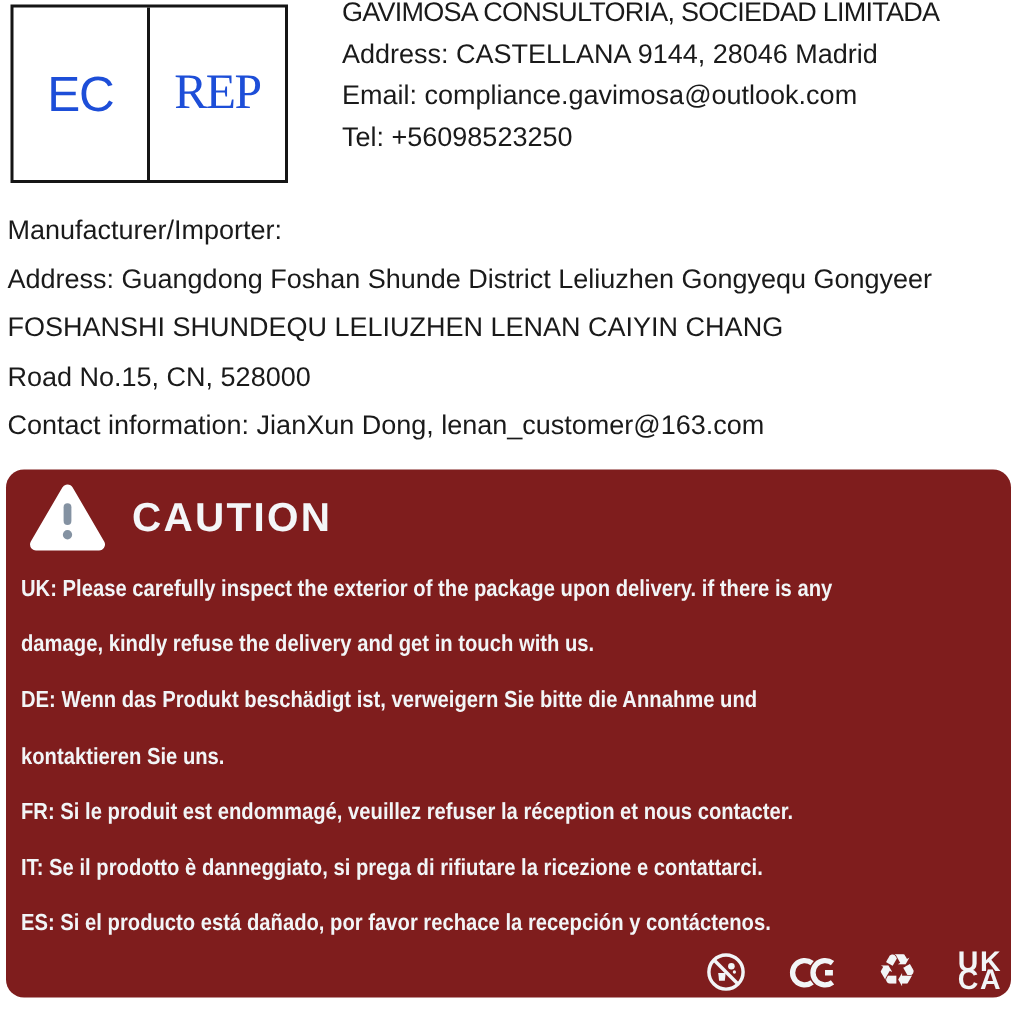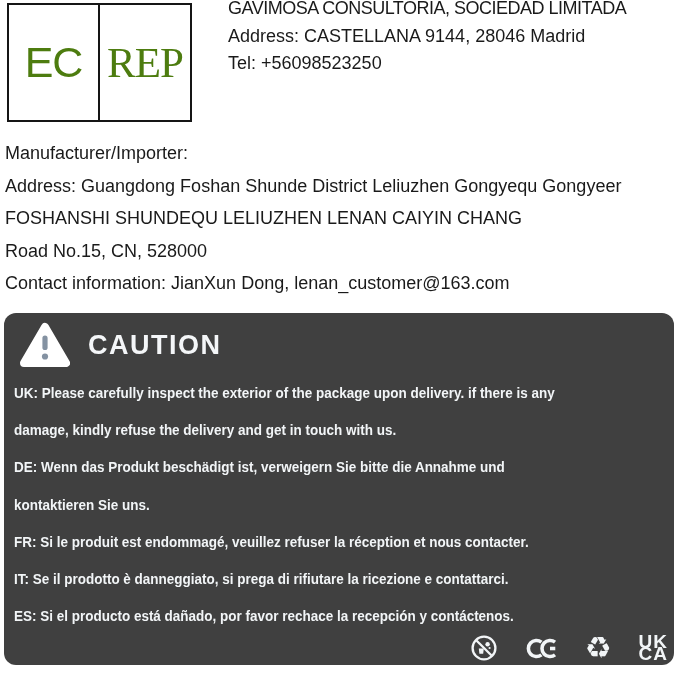--- a/index.html
+++ b/index.html
@@ -7,39 +7,39 @@
     width:679px;height:674px;position:relative;background:#ffffff;
     font-family:"Liberation Sans",sans-serif;color:#1a1a1a;overflow:hidden;
   }
   
   .ecrep{
     position:absolute;left:7px;top:3px;width:185px;height:119px;
     border:2.5px solid #151515;box-sizing:border-box;display:flex;
   }
   .ecrep .cell{
     display:flex;align-items:center;justify-content:center;
-    font-size:43px;letter-spacing:-1px;color:#4d7c0f;
+    font-size:33px;letter-spacing:-1px;color:#1d4ed8;
   }
   .ecrep .cell.left{width:91px;border-right:2.5px solid #151515;box-sizing:border-box;}
   .ecrep .cell.right{flex:1;font-family:Liberation Serif, serif;}
   
   .eurep{
     position:absolute;left:228px;top:-5px;width:451px;
     font-size:18px;line-height:27.6px;white-space:nowrap;
   }
   .eurep .line0{letter-spacing:-0.5px;}
   
   .manu{
     position:absolute;left:5px;top:137px;width:674px;
     font-size:18px;line-height:32.6px;white-space:nowrap;
   }
   
   .caution{
     position:absolute;left:4px;top:313px;width:670px;height:352px;
-    background:#404040;border-radius:12px;
+    background:#7f1d1d;border-radius:12px;
   }
   .caution-header{
     position:absolute;left:16px;top:9px;height:46px;
     display:flex;align-items:center;gap:18px;
   }
   .caution-title{
     font-size:27px;font-weight:bold;color:#f4f6f8;letter-spacing:1.5px;
   }
   .caution-lines{position:absolute;left:10px;top:61px;width:660px;}
   .caution-line{
@@ -64,20 +64,21 @@
 <body>
 
 <div class="ecrep">
   <div class="cell left">EC</div>
   <div class="cell right">REP</div>
 </div>
 
 <div class="eurep">
   <div class="line0">GAVIMOSA CONSULTORIA, SOCIEDAD LIMITADA</div>
   <div>Address: CASTELLANA 9144, 28046 Madrid</div>
+  <div>Email: compliance.gavimosa@outlook.com</div>
   <div>Tel: +56098523250</div>
 </div>
 
 <div class="manu">
   <div>Manufacturer/Importer:</div>
   <div>Address: Guangdong Foshan Shunde District Leliuzhen Gongyequ Gongyeer</div>
   <div>FOSHANSHI SHUNDEQU LELIUZHEN LENAN CAIYIN CHANG</div>
   <div>Road No.15, CN, 528000</div>
   <div>Contact information: JianXun Dong, lenan_customer@163.com</div>
 </div>

